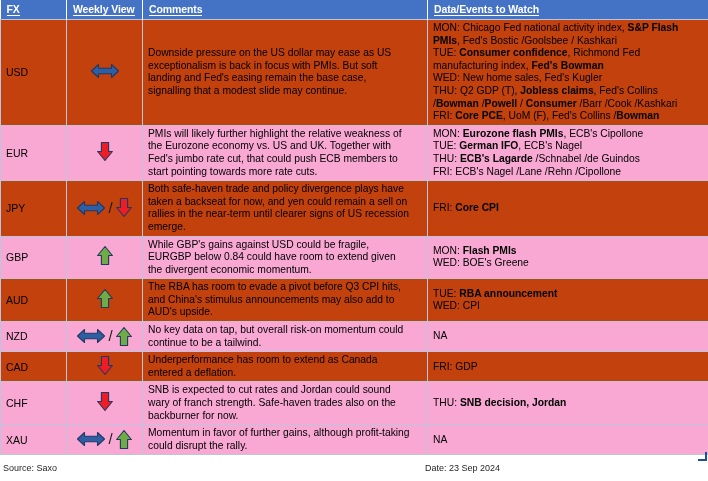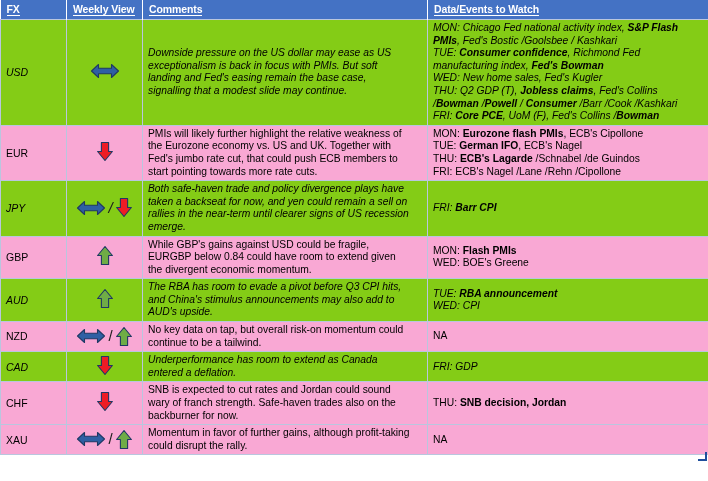--- a/index.html
+++ b/index.html
@@ -52,21 +52,21 @@
 
   tbody td {
     border: 1px solid #b9c6de;
     font-size: 10.3px;
     color: #000000;
     vertical-align: middle;
     padding: 2px 4px 2px 5px;
     line-height: 12.6px;
     box-sizing: border-box;
   }
-  tbody tr.shade td { background: #84cc16; font-style: italic; }
+  tbody tr.shade td { background: #c2410c; }
   tbody tr.plain td { background: #f9a8d4; }
 
   td.fx-cell {
     font-size: 10.5px;
     white-space: nowrap;
   }
   td.view-cell {
     text-align: center;
     padding: 2px 2px;
     white-space: nowrap;
@@ -186,21 +186,21 @@
               <svg class="arrow" width="30" height="16" viewBox="0 0 30 16">
                 <path d="M1.5 8 L8.5 1.5 L8.5 5.2 L21.5 5.2 L21.5 1.5 L28.5 8 L21.5 14.5 L21.5 10.8 L8.5 10.8 L8.5 14.5 Z" fill="#2e5fa3" stroke="#1f3864" stroke-width="1.1" stroke-linejoin="round"></path>
               </svg>
               <span class="slash">/</span>
               <svg class="arrow" width="18" height="21" viewBox="0 0 18 21">
                 <path d="M9 19.5 L1.6 10.5 L5.4 10.5 L5.4 1.5 L12.6 1.5 L12.6 10.5 L16.4 10.5 Z" fill="#ee1c25" stroke="#1f3864" stroke-width="1.1" stroke-linejoin="round"></path>
               </svg>
             </span></td>
           <td class="comment-cell">Both safe-haven trade and policy divergence plays have taken a backseat for now, and yen could remain a sell on rallies in the near-term until clearer signs of US recession emerge.</td>
           <td class="events-cell">
-            <span class="ev-line">FRI: <b>Barr CPI</b></span>
+            <span class="ev-line">FRI: <b>Core CPI</b></span>
           </td>
         </tr>
         <tr class="plain">
           <td class="fx-cell">GBP</td>
           <td class="view-cell"><span class="arrow-wrap">
               <svg class="arrow" width="18" height="21" viewBox="0 0 18 21">
                 <path d="M9 1.5 L16.4 10.5 L12.6 10.5 L12.6 19.5 L5.4 19.5 L5.4 10.5 L1.6 10.5 Z" fill="#6fac46" stroke="#1f3864" stroke-width="1.1" stroke-linejoin="round"></path>
               </svg>
             </span></td>
           <td class="comment-cell">While GBP's gains against USD could be fragile, EURGBP below 0.84 could have room to extend given the divergent economic momentum.</td>
@@ -276,14 +276,18 @@
           <td class="comment-cell">Momentum in favor of further gains, although profit-taking could disrupt the rally.</td>
           <td class="events-cell">
             <span class="ev-line">NA</span>
           </td>
         </tr>
       </tbody>
   </table>
 
   <div class="corner-mark"></div>
 
+  <div class="footer">
+    <div class="src">Source: Saxo</div>
+    <div class="dt">Date: 23 Sep 2024</div>
+  </div>
 
 </div>
 
 </body></html>

